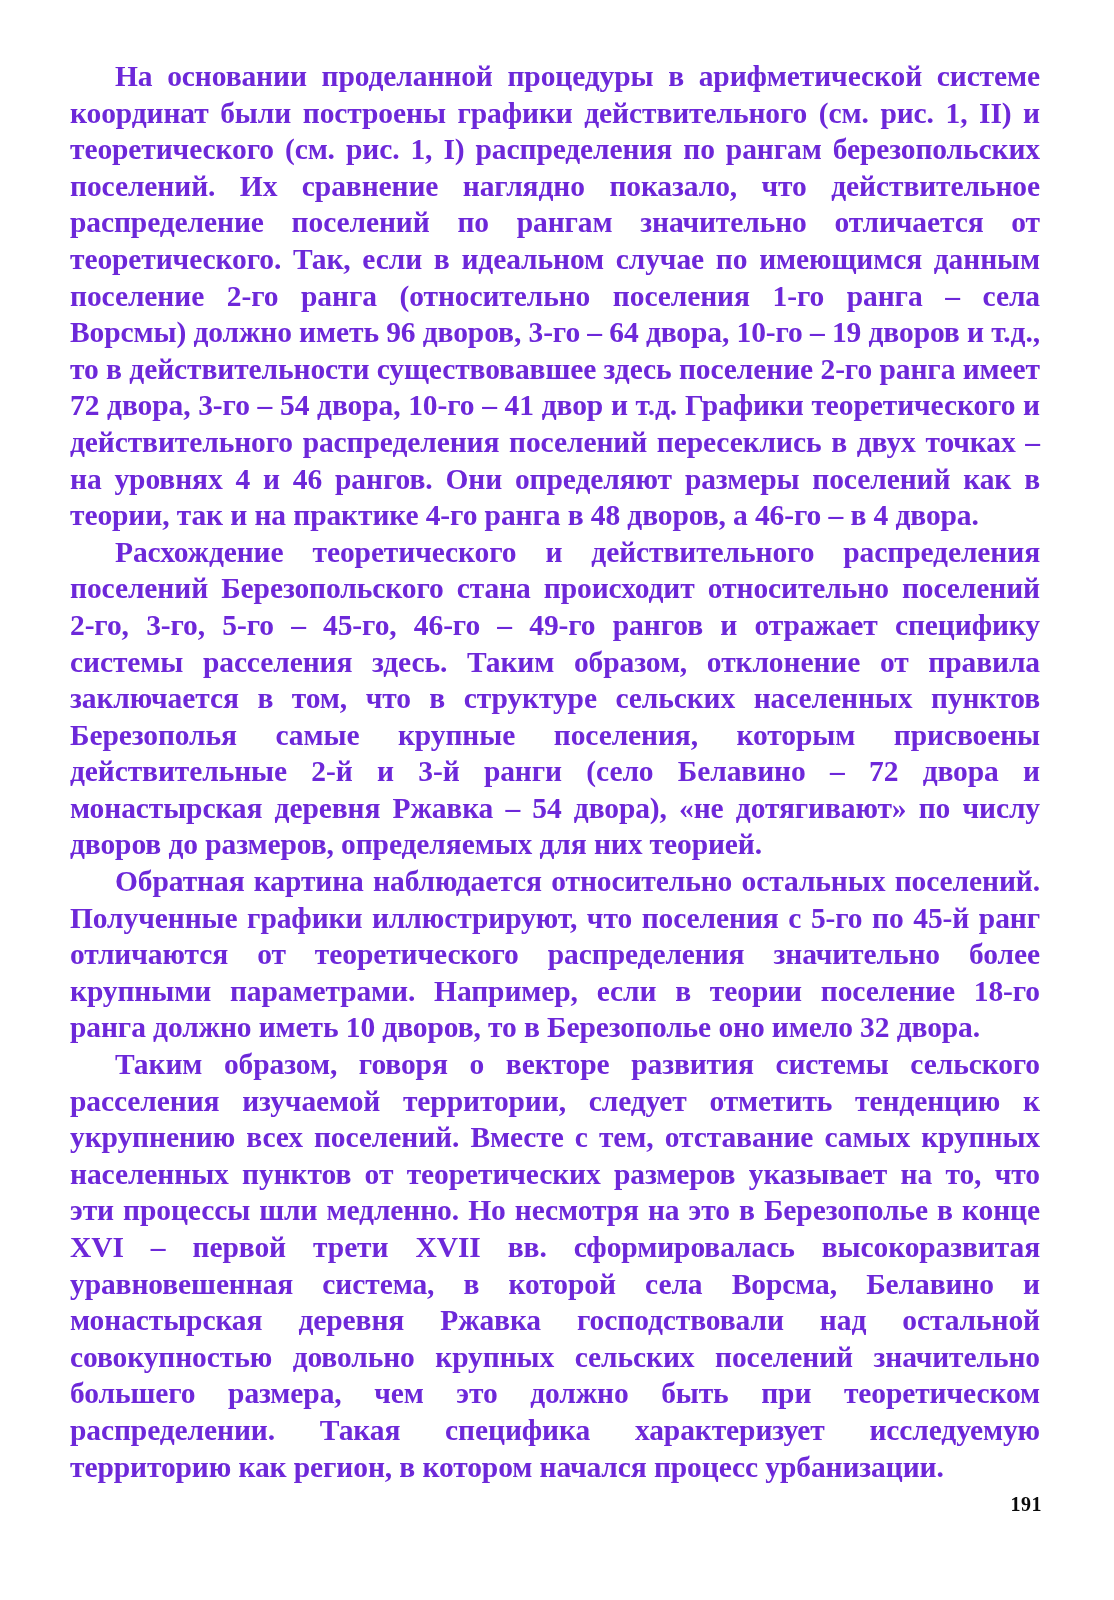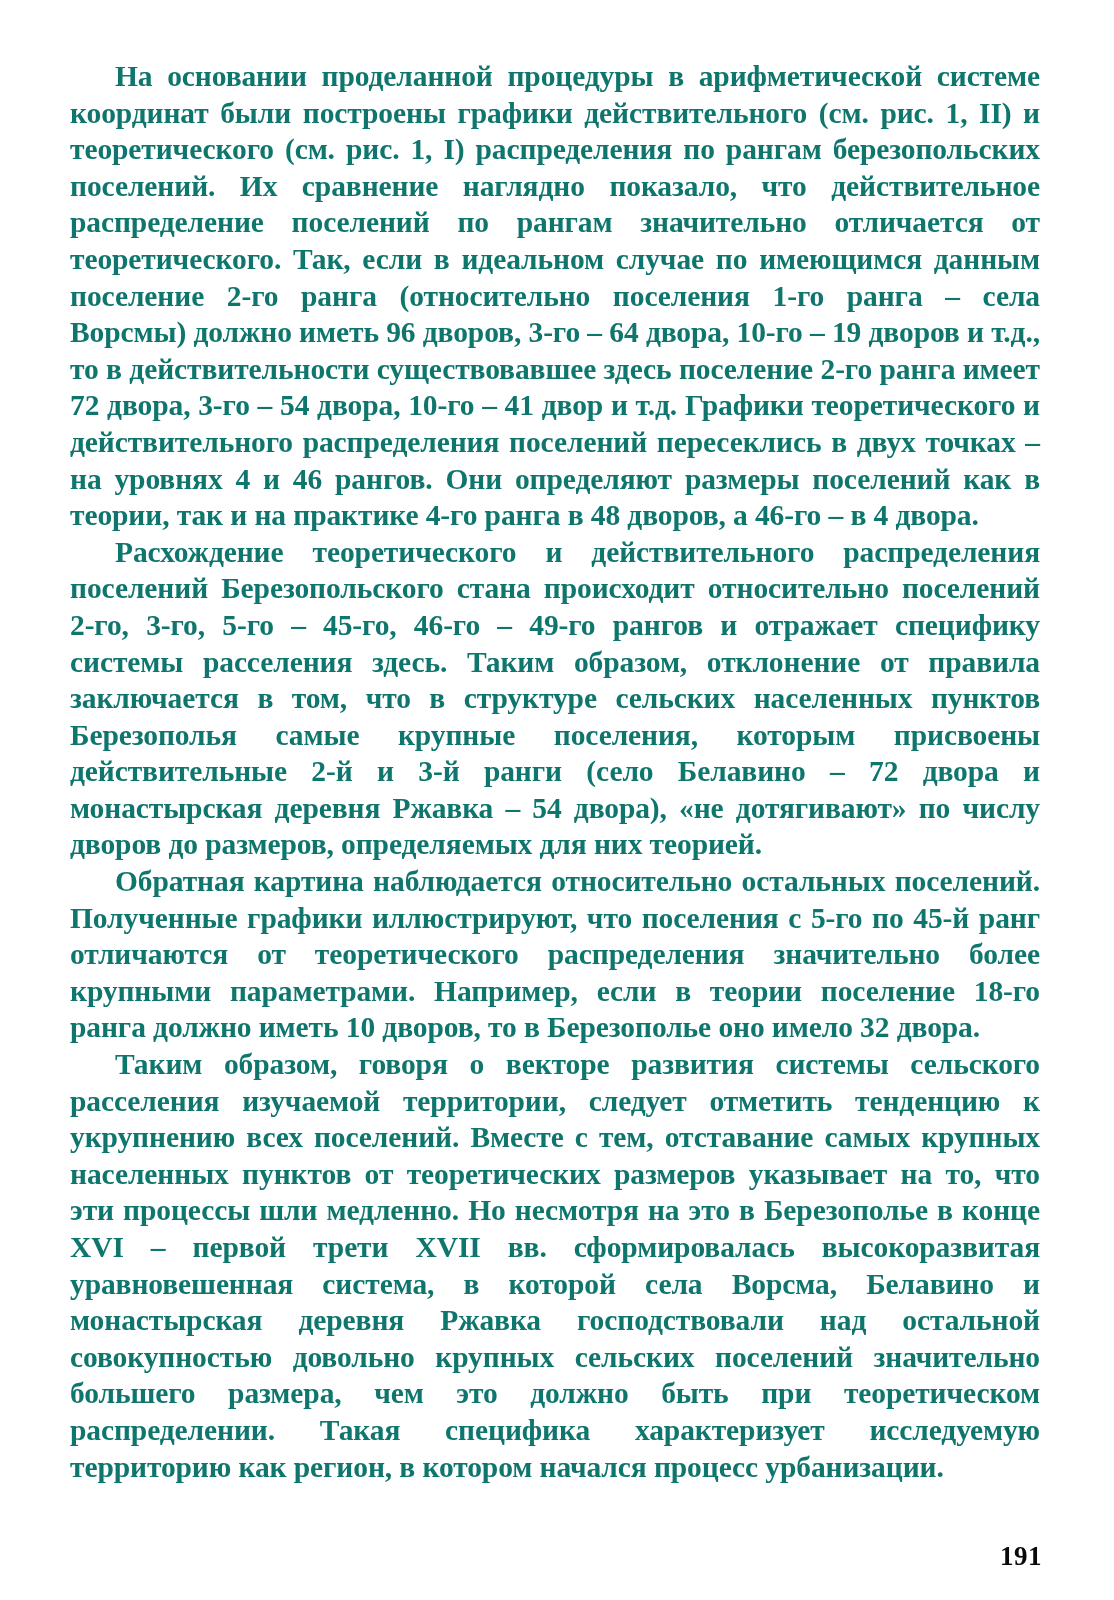--- a/index.html
+++ b/index.html
@@ -23,42 +23,41 @@
     top: 58px;
     width: 970px;
   }
 
   .para {
     margin: 0;
     font-family: "Liberation Serif", "DejaVu Serif", serif;
     font-size: 29.5px;
     line-height: 36.6px;
     font-weight: 700;
-    color: #0f766e;
+    color: #6d28d9;
     text-align: justify;
     text-justify: inter-word;
     text-indent: 45px;
     letter-spacing: -0.1px;
     -webkit-font-smoothing: none;
   }
 
   .para.last-line-natural {
     text-align-last: left;
   }
 
   .page-number {
     position: absolute;
     right: 72px;
     top: 1493px;
     font-family: "Liberation Serif", "DejaVu Serif", serif;
-    font-size: 27px;
+    font-size: 20px;
     font-weight: 700;
     color: #0a0a0a;
     letter-spacing: 0.5px;
-    margin-top: 48px;
   }
 </style>
 </head>
 <body>
 
 <div class="page">
 
   <div class="text-column">
 
     <p class="para last-line-natural">На основании проделанной процедуры в арифметической системе координат были построены графики действительного (см. рис. 1,  II) и теоретического (см. рис. 1, I) распределения по рангам березопольских поселений. Их сравнение наглядно показало, что действительное распределение поселений по рангам значительно отличается от теоретического. Так, если в идеальном случае по имеющимся данным поселение 2-го ранга (относительно поселения 1-го ранга – села Ворсмы) должно иметь 96 дворов, 3-го – 64 двора, 10-го – 19 дворов и т.д., то в действительности существовавшее здесь поселение 2-го ранга имеет 72 двора, 3-го – 54 двора, 10-го – 41 двор и т.д. Графики теоретического и действительного распределения поселений пересеклись в двух точках – на уровнях 4 и 46 рангов. Они определяют размеры поселений как в теории, так и на практике 4-го ранга в 48 дворов, а 46-го – в 4 двора.</p>

